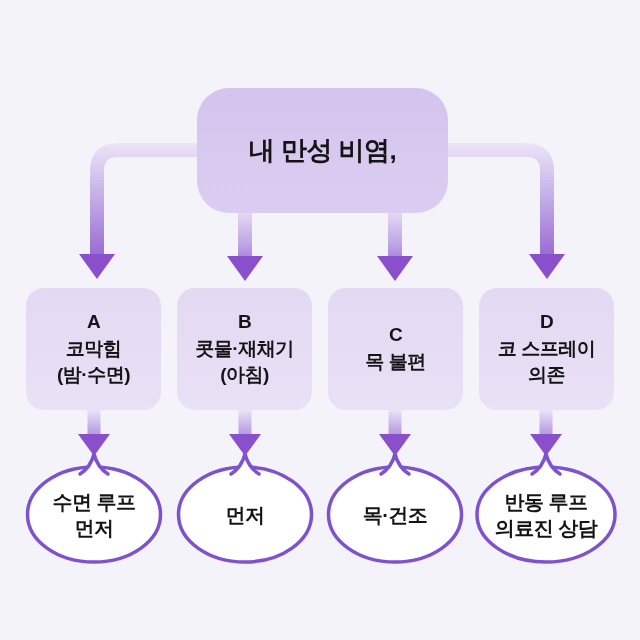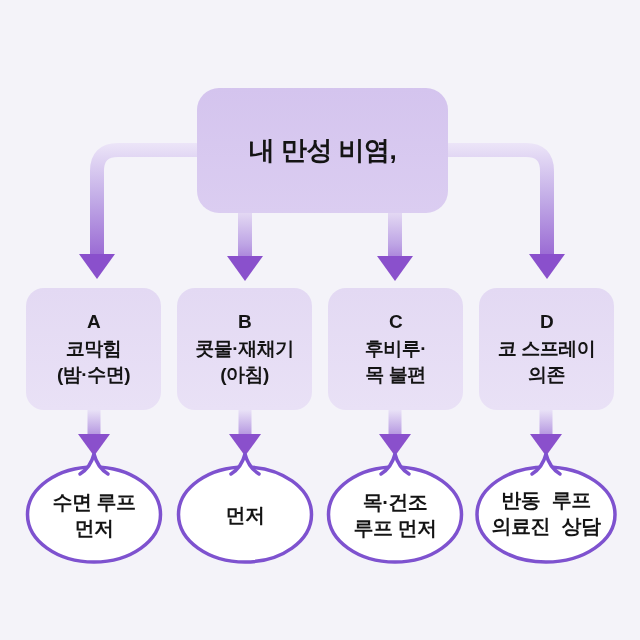--- a/index.html
+++ b/index.html
@@ -17,21 +17,21 @@
   .arrow-layer {
     position: absolute; left: 0; top: 0;
     width: 640px; height: 640px;
     pointer-events: none;
   }
   .top-box {
     position: absolute;
     left: 197px; top: 88px;
     width: 251px; height: 125px;
     background: linear-gradient(180deg, #d4c4ee 0%, #dbcdf1 100%);
-    border-radius: 22px;
+    border-radius: 32px;
     display: flex; flex-direction: column;
     align-items: center; justify-content: center;
     text-align: center;
     color: #141414;
     font-weight: 700;
     font-size: 26px;
     line-height: 1.35;
     letter-spacing: -0.5px;
   }
   .opt-box {
@@ -54,21 +54,21 @@
   .opt-c { left: 328px; }
   .opt-d { left: 479px; }
   .bubble {
     position: absolute;
     top: 451px;
     width: 150px; height: 115px;
   }
   .bub-a { left: 19px; }
   .bub-b { left: 170px; }
   .bub-c { left: 320px; }
-  .bub-d { left: 471px; font-family: Liberation Mono, monospace; }
+  .bub-d { left: 471px; }
   .bubble svg { position: absolute; left: 0; top: 0; }
   .bubble-text {
     position: absolute;
     left: 0; right: 0; top: 16px; bottom: 4px;
     display: flex; flex-direction: column;
     align-items: center; justify-content: center;
     text-align: center;
     color: #141414;
     font-weight: 700;
     font-size: 20px;
@@ -147,21 +147,20 @@
     <div>코막힘</div>
     <div>(밤·수면)</div>
   </div>
   <div class="opt-box opt-b">
     <div>B</div>
     <div>콧물·재채기</div>
     <div>(아침)</div>
   </div>
   <div class="opt-box opt-c">
     <div>C</div>
-    <div>후비루·</div>
     <div>목 불편</div>
   </div>
   <div class="opt-box opt-d">
     <div>D</div>
     <div>코 스프레이</div>
     <div>의존</div>
   </div>
 
   <div class="bubble bub-a">
     <svg width="150" height="115" viewBox="0 0 150 115">
@@ -182,21 +181,20 @@
       <div>먼저</div>
     </div>
   </div>
   <div class="bubble bub-c">
     <svg width="150" height="115" viewBox="0 0 150 115">
       <ellipse cx="75" cy="63.5" rx="66.5" ry="47.5" fill="#ffffff" stroke="#7e52cf" stroke-width="3.5"></ellipse>
       <path d="M61 23 C69 18 73 11 75 3 C77 11 81 18 89 23" fill="#ffffff" stroke="#7e52cf" stroke-width="3.5" stroke-linecap="round" stroke-linejoin="round"></path>
     </svg>
     <div class="bubble-text">
       <div>목·건조</div>
-      <div>루프 먼저</div>
     </div>
   </div>
   <div class="bubble bub-d">
     <svg width="150" height="115" viewBox="0 0 150 115">
       <ellipse cx="75" cy="63.5" rx="69" ry="47.5" fill="#ffffff" stroke="#7e52cf" stroke-width="3.5"></ellipse>
       <path d="M61 23 C69 18 73 11 75 3 C77 11 81 18 89 23" fill="#ffffff" stroke="#7e52cf" stroke-width="3.5" stroke-linecap="round" stroke-linejoin="round"></path>
     </svg>
     <div class="bubble-text">
       <div>반동 루프</div>
       <div>의료진 상담</div>

